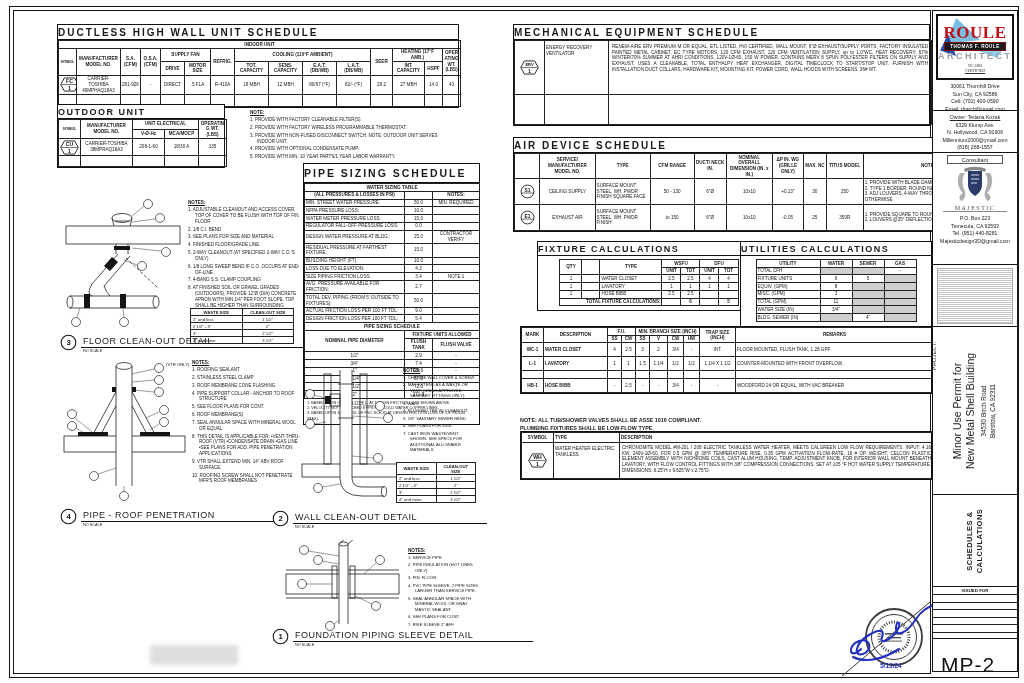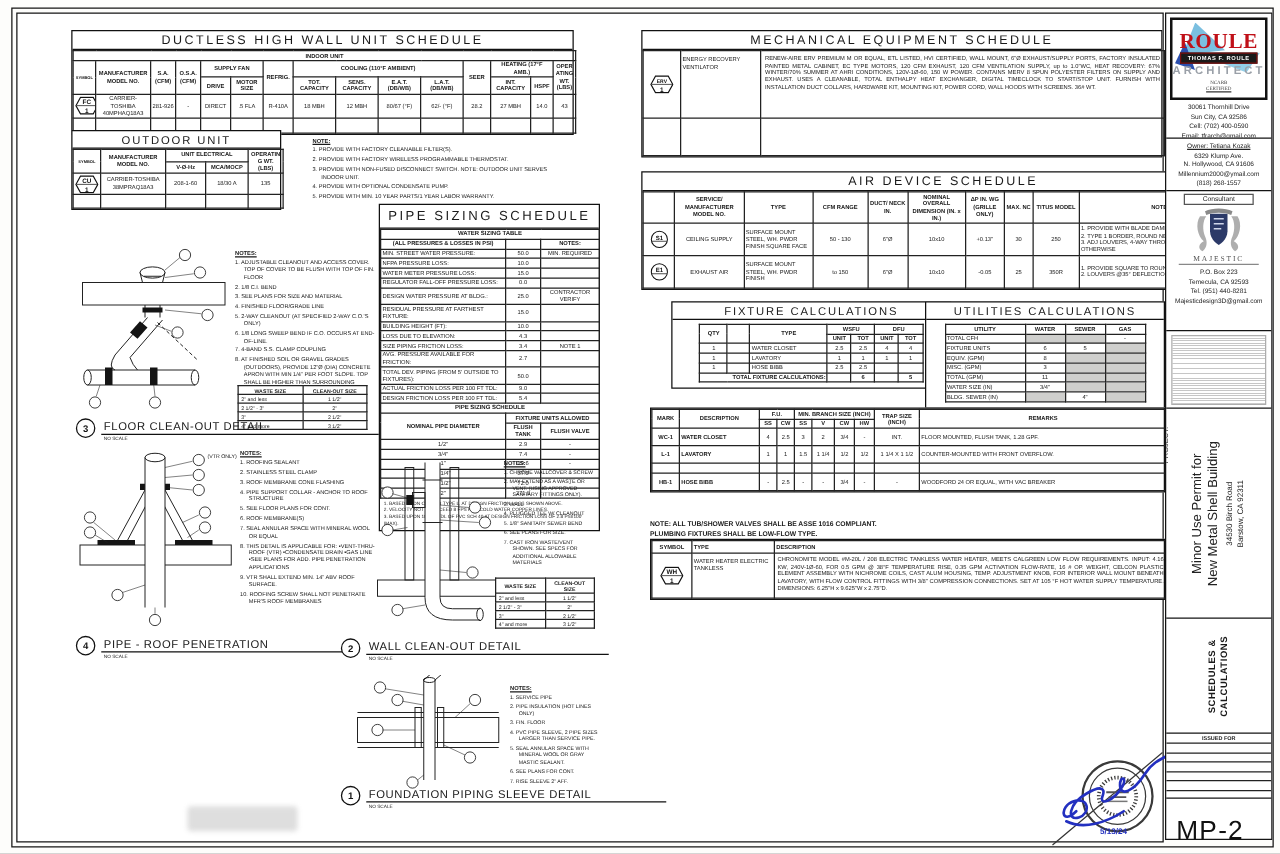--- a/index.html
+++ b/index.html
@@ -3,21 +3,21 @@
 <meta charset="utf-8">
 <style>
   html,body{margin:0;padding:0;background:#9a9a9a;}
   .sheet{position:relative;width:1024px;height:683px;background:#fdfdfb;margin:0 auto;
          font-family:"Liberation Sans",sans-serif;color:#1a1a1a;overflow:hidden;}
   .abs{position:absolute;}
   .frame{position:absolute;left:9px;top:6px;width:1008px;height:670px;border:1.6px solid #141414;}
   .main{position:absolute;left:13px;top:10px;width:916px;height:662px;border:1px solid #141414;background:#fff;}
   
   .sched{position:absolute;border:1.3px solid #111;background:#fff;box-sizing:border-box;}
-  .sttl{border-bottom:1.2px solid #111;text-align:center;font-weight:normal;letter-spacing:2px;
+  .sttl{border-bottom:1.2px solid #111;font-weight:bold;letter-spacing:2px;
         font-size:10px;padding:2px 0 1px 0;white-space:nowrap;overflow:hidden;}
   .sttl.sm{font-size:9px;letter-spacing:1.5px;}
   .tb{width:100%;border-collapse:collapse;table-layout:fixed;}
   .tb td{border:0.8px solid #222;font-size:4.6px;line-height:1.25;text-align:center;
          padding:0.5px 1px;overflow:hidden;vertical-align:middle;word-wrap:break-word;}
   .tb td.h{font-weight:bold;}
   .tb td.lt{text-align:left;}
   .f38{font-size:3.8px;}
   .f42{font-size:4.2px;}
   .band{font-weight:bold;font-size:4.4px;}

